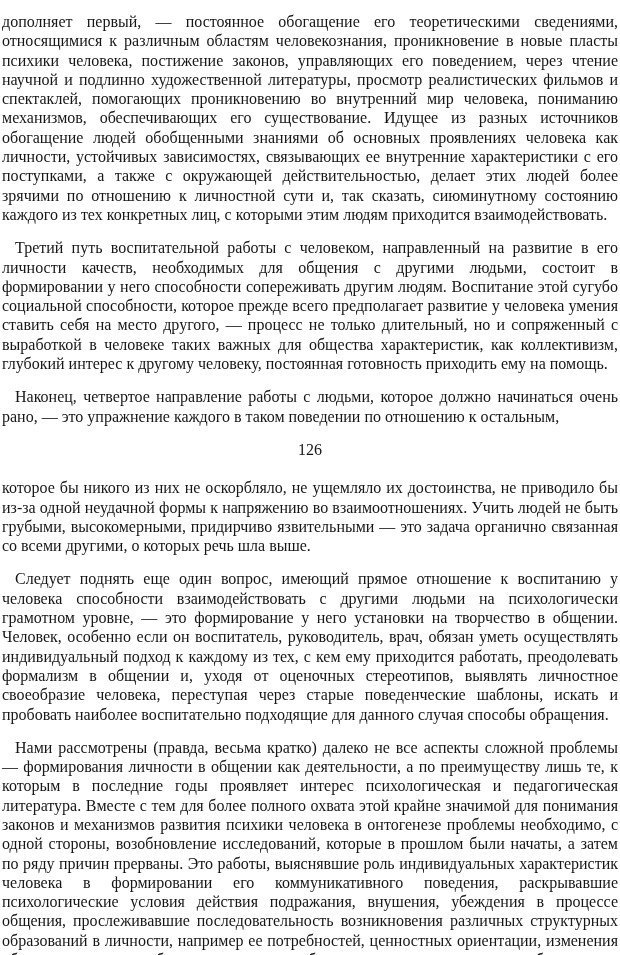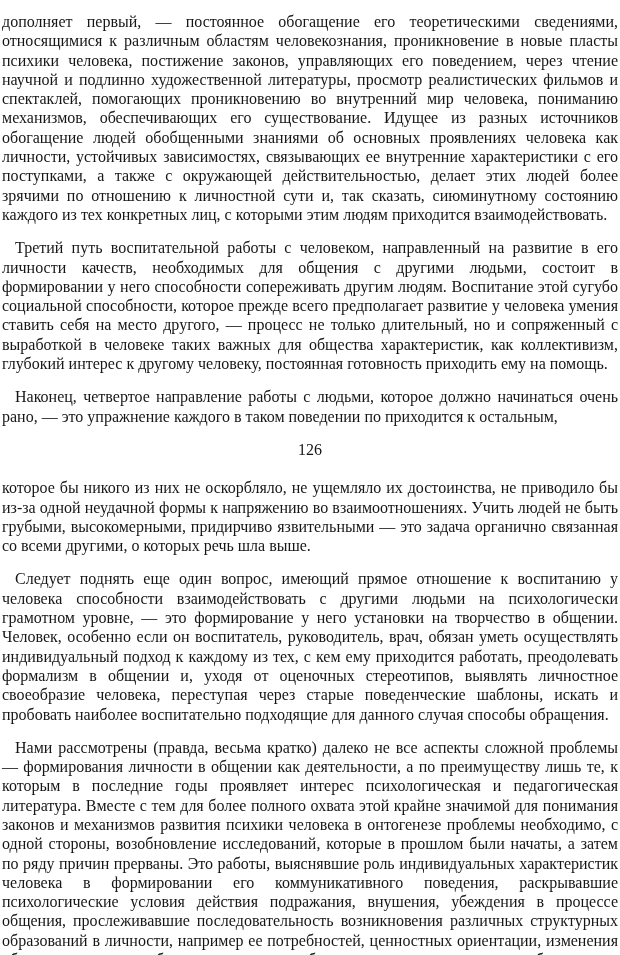--- a/index.html
+++ b/index.html
@@ -38,21 +38,21 @@
   }
 </style>
 </head>
 <body>
 
 <div class="page">
   <p class="para">дополняет первый, — постоянное обогащение его теоретическими сведениями, относящимися к различным областям человекознания, проникновение в новые пласты психики человека, постижение законов, управляющих его поведением, через чтение научной и подлинно художественной литературы, просмотр реалистических фильмов и спектаклей, помогающих проникновению во внутренний мир человека, пониманию механизмов, обеспечивающих его существование. Идущее из разных источников обогащение людей обобщенными знаниями об основных проявлениях человека как личности, устойчивых зависимостях, связывающих ее внутренние характеристики с его поступками, а также с окружающей действительностью, делает этих людей более зрячими по отношению к личностной сути и, так сказать, сиюминутному состоянию каждого из тех конкретных лиц, с которыми этим людям приходится взаимодействовать.</p>
 
   <p class="para indent">Третий путь воспитательной работы с человеком, направленный на развитие в его личности качеств, необходимых для общения с другими людьми, состоит в формировании у него способности сопереживать другим людям. Воспитание этой сугубо социальной способности, которое прежде всего предполагает развитие у человека умения ставить себя на место другого, — процесс не только длительный, но и сопряженный с выработкой в человеке таких важных для общества характеристик, как коллективизм, глубокий интерес к другому человеку, постоянная готовность приходить ему на помощь.</p>
 
-  <p class="para indent">Наконец, четвертое направление работы с людьми, которое должно начинаться очень рано, — это упражнение каждого в таком поведении по приходится к остальным,</p>
+  <p class="para indent">Наконец, четвертое направление работы с людьми, которое должно начинаться очень рано, — это упражнение каждого в таком поведении по отношению к остальным,</p>
 
   <div class="page-number">126</div>
 
   <p class="para">которое бы никого из них не оскорбляло, не ущемляло их достоинства, не приводило бы из-за одной неудачной формы к напряжению во взаимоотношениях. Учить людей не быть грубыми, высокомерными, придирчиво язвительными — это задача органично связанная со всеми другими, о которых речь шла выше.</p>
 
   <p class="para indent">Следует поднять еще один вопрос, имеющий прямое отношение к воспитанию у человека способности взаимодействовать с другими людьми на психологически грамотном уровне, — это формирование у него установки на творчество в общении. Человек, особенно если он воспитатель, руководитель, врач, обязан уметь осуществлять индивидуальный подход к каждому из тех, с кем ему приходится работать, преодолевать формализм в общении и, уходя от оценочных стереотипов, выявлять личностное своеобразие человека, переступая через старые поведенческие шаблоны, искать и пробовать наиболее воспитательно подходящие для данного случая способы обращения.</p>
 
   <p class="para indent">Нами рассмотрены (правда, весьма кратко) далеко не все аспекты сложной проблемы — формирования личности в общении как деятельности, а по преимуществу лишь те, к которым в последние годы проявляет интерес психологическая и педагогическая литература. Вместе с тем для более полного охвата этой крайне значимой для понимания законов и механизмов развития психики человека в онтогенезе проблемы необходимо, с одной стороны, возобновление исследований, которые в прошлом были начаты, а затем по ряду причин прерваны. Это работы, выяснявшие роль индивидуальных характеристик человека в формировании его коммуникативного поведения, раскрывавшие психологические условия действия подражания, внушения, убеждения в процессе общения, прослеживавшие последовательность возникновения различных структурных образований в личности, например ее потребностей, ценностных ориентации, изменения образа, понимания себя и отношения к себе, значение в этом процессе общения как деятельности и некоторые другие (Б. Г. Ананьев, А. Г. Ковалев). С другой стороны, для</p>
 </div>
 

